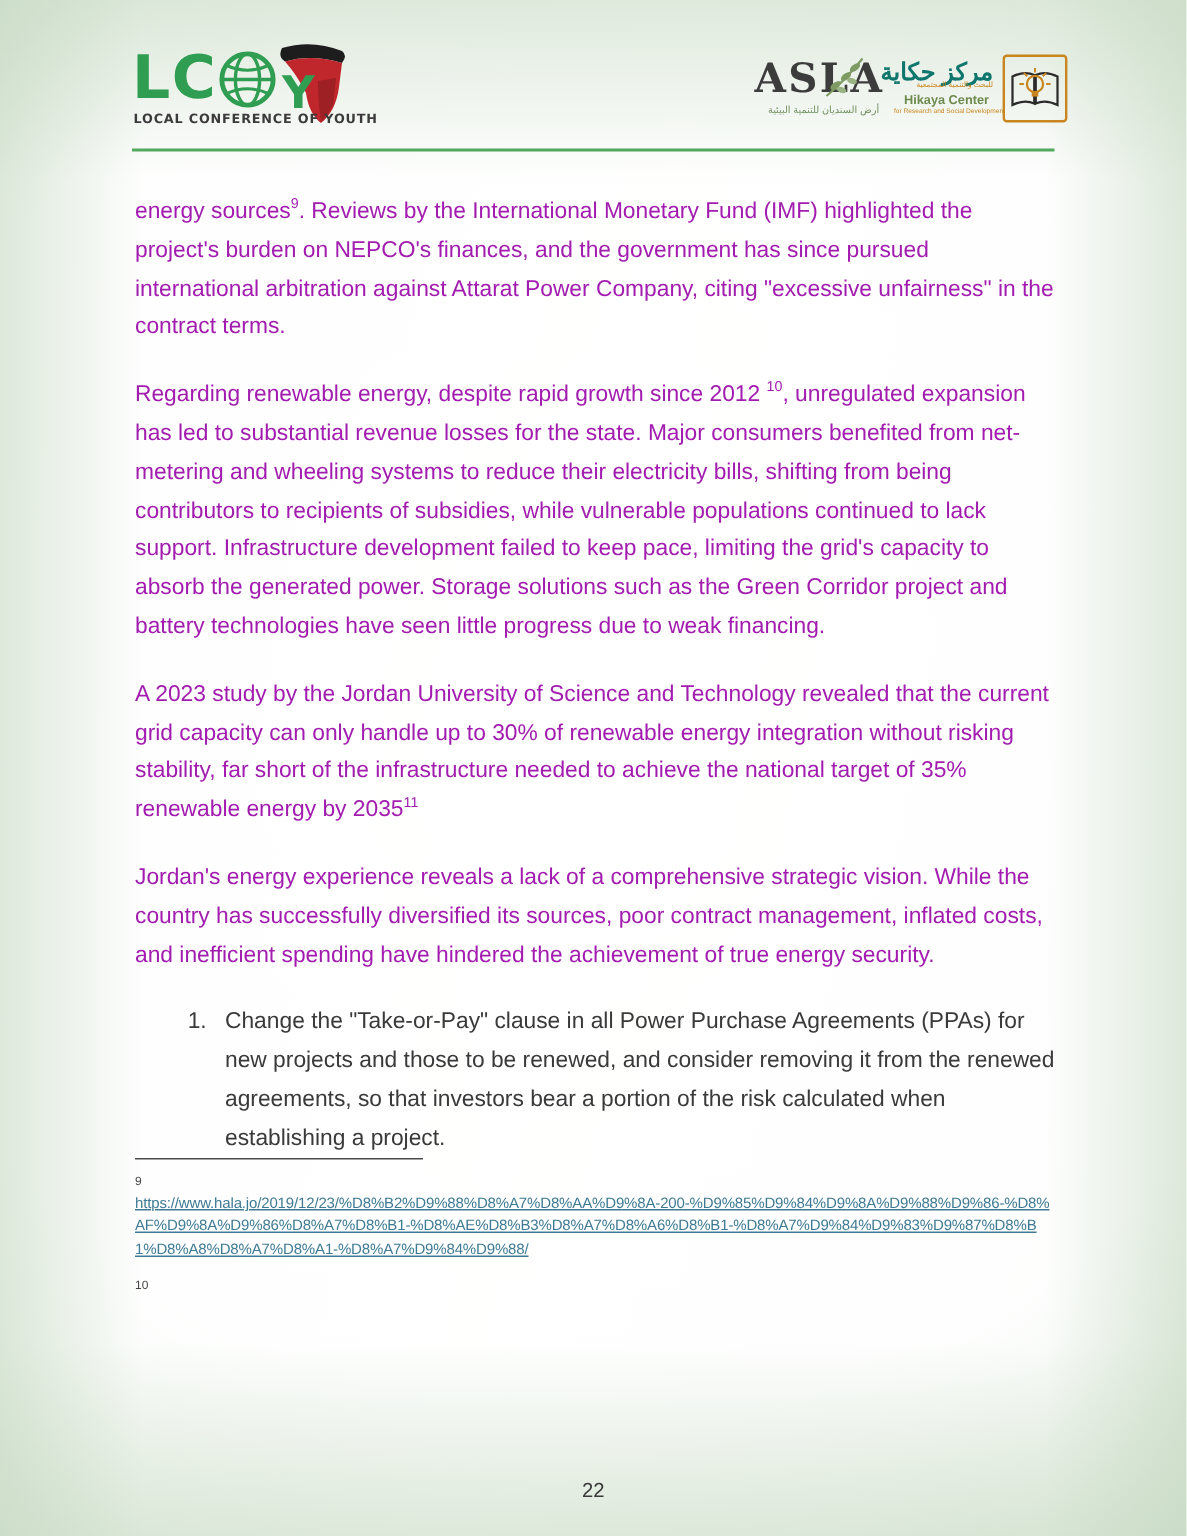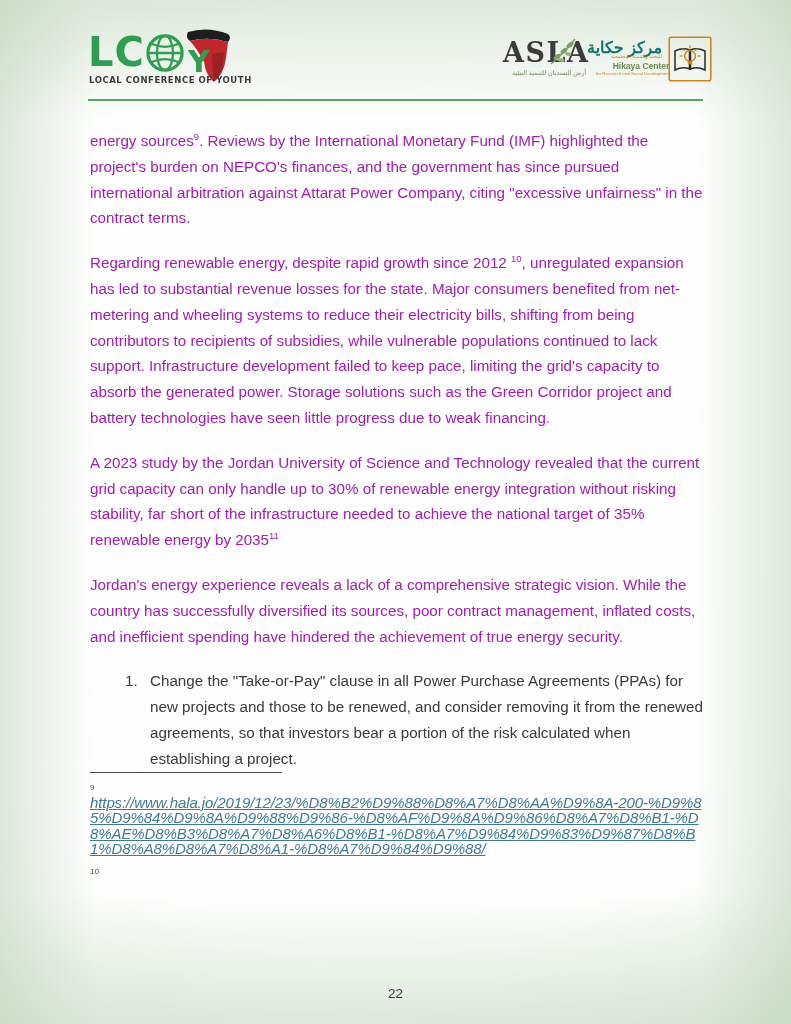--- a/index.html
+++ b/index.html
@@ -169,21 +169,20 @@
   .hik-en {
     position: absolute;
     left: 0;
     top: 25px;
     width: 62px;
     text-align: center;
     font-size: 8.5px;
     font-weight: bold;
     color: #6d8a4e;
     white-space: nowrap;
-    margin-left: 10px;
   }
   .hik-en2 {
     position: absolute;
     left: -4px;
     top: 35px;
     width: 72px;
     text-align: center;
     font-size: 4.4px;
     color: #c9861f;
     white-space: nowrap;
@@ -259,30 +258,29 @@
     background: #4a4a4a;
     margin-bottom: 10px;
   }
   .fn-num {
     font-size: 8px;
     color: #444;
     line-height: 10px;
     margin-bottom: 2px;
   }
   .fn-url {
-    font-size: 15px;
+    font-size: 10px;
     line-height: 15.3px;
     color: #3f7a94;
     text-decoration: underline;
     word-break: break-all;
     display: block;
     margin-bottom: 11px;
     font-family: "Liberation Sans", sans-serif;
     letter-spacing: -0.1px;
-    font-style: italic;
   }
   .fn-text {
     font-size: 11.6px;
     line-height: 17px;
     color: #3a3a3a;
     margin-top: 14px;
   }
   .fn-text sup {
     font-size: 8px;
     vertical-align: super;

